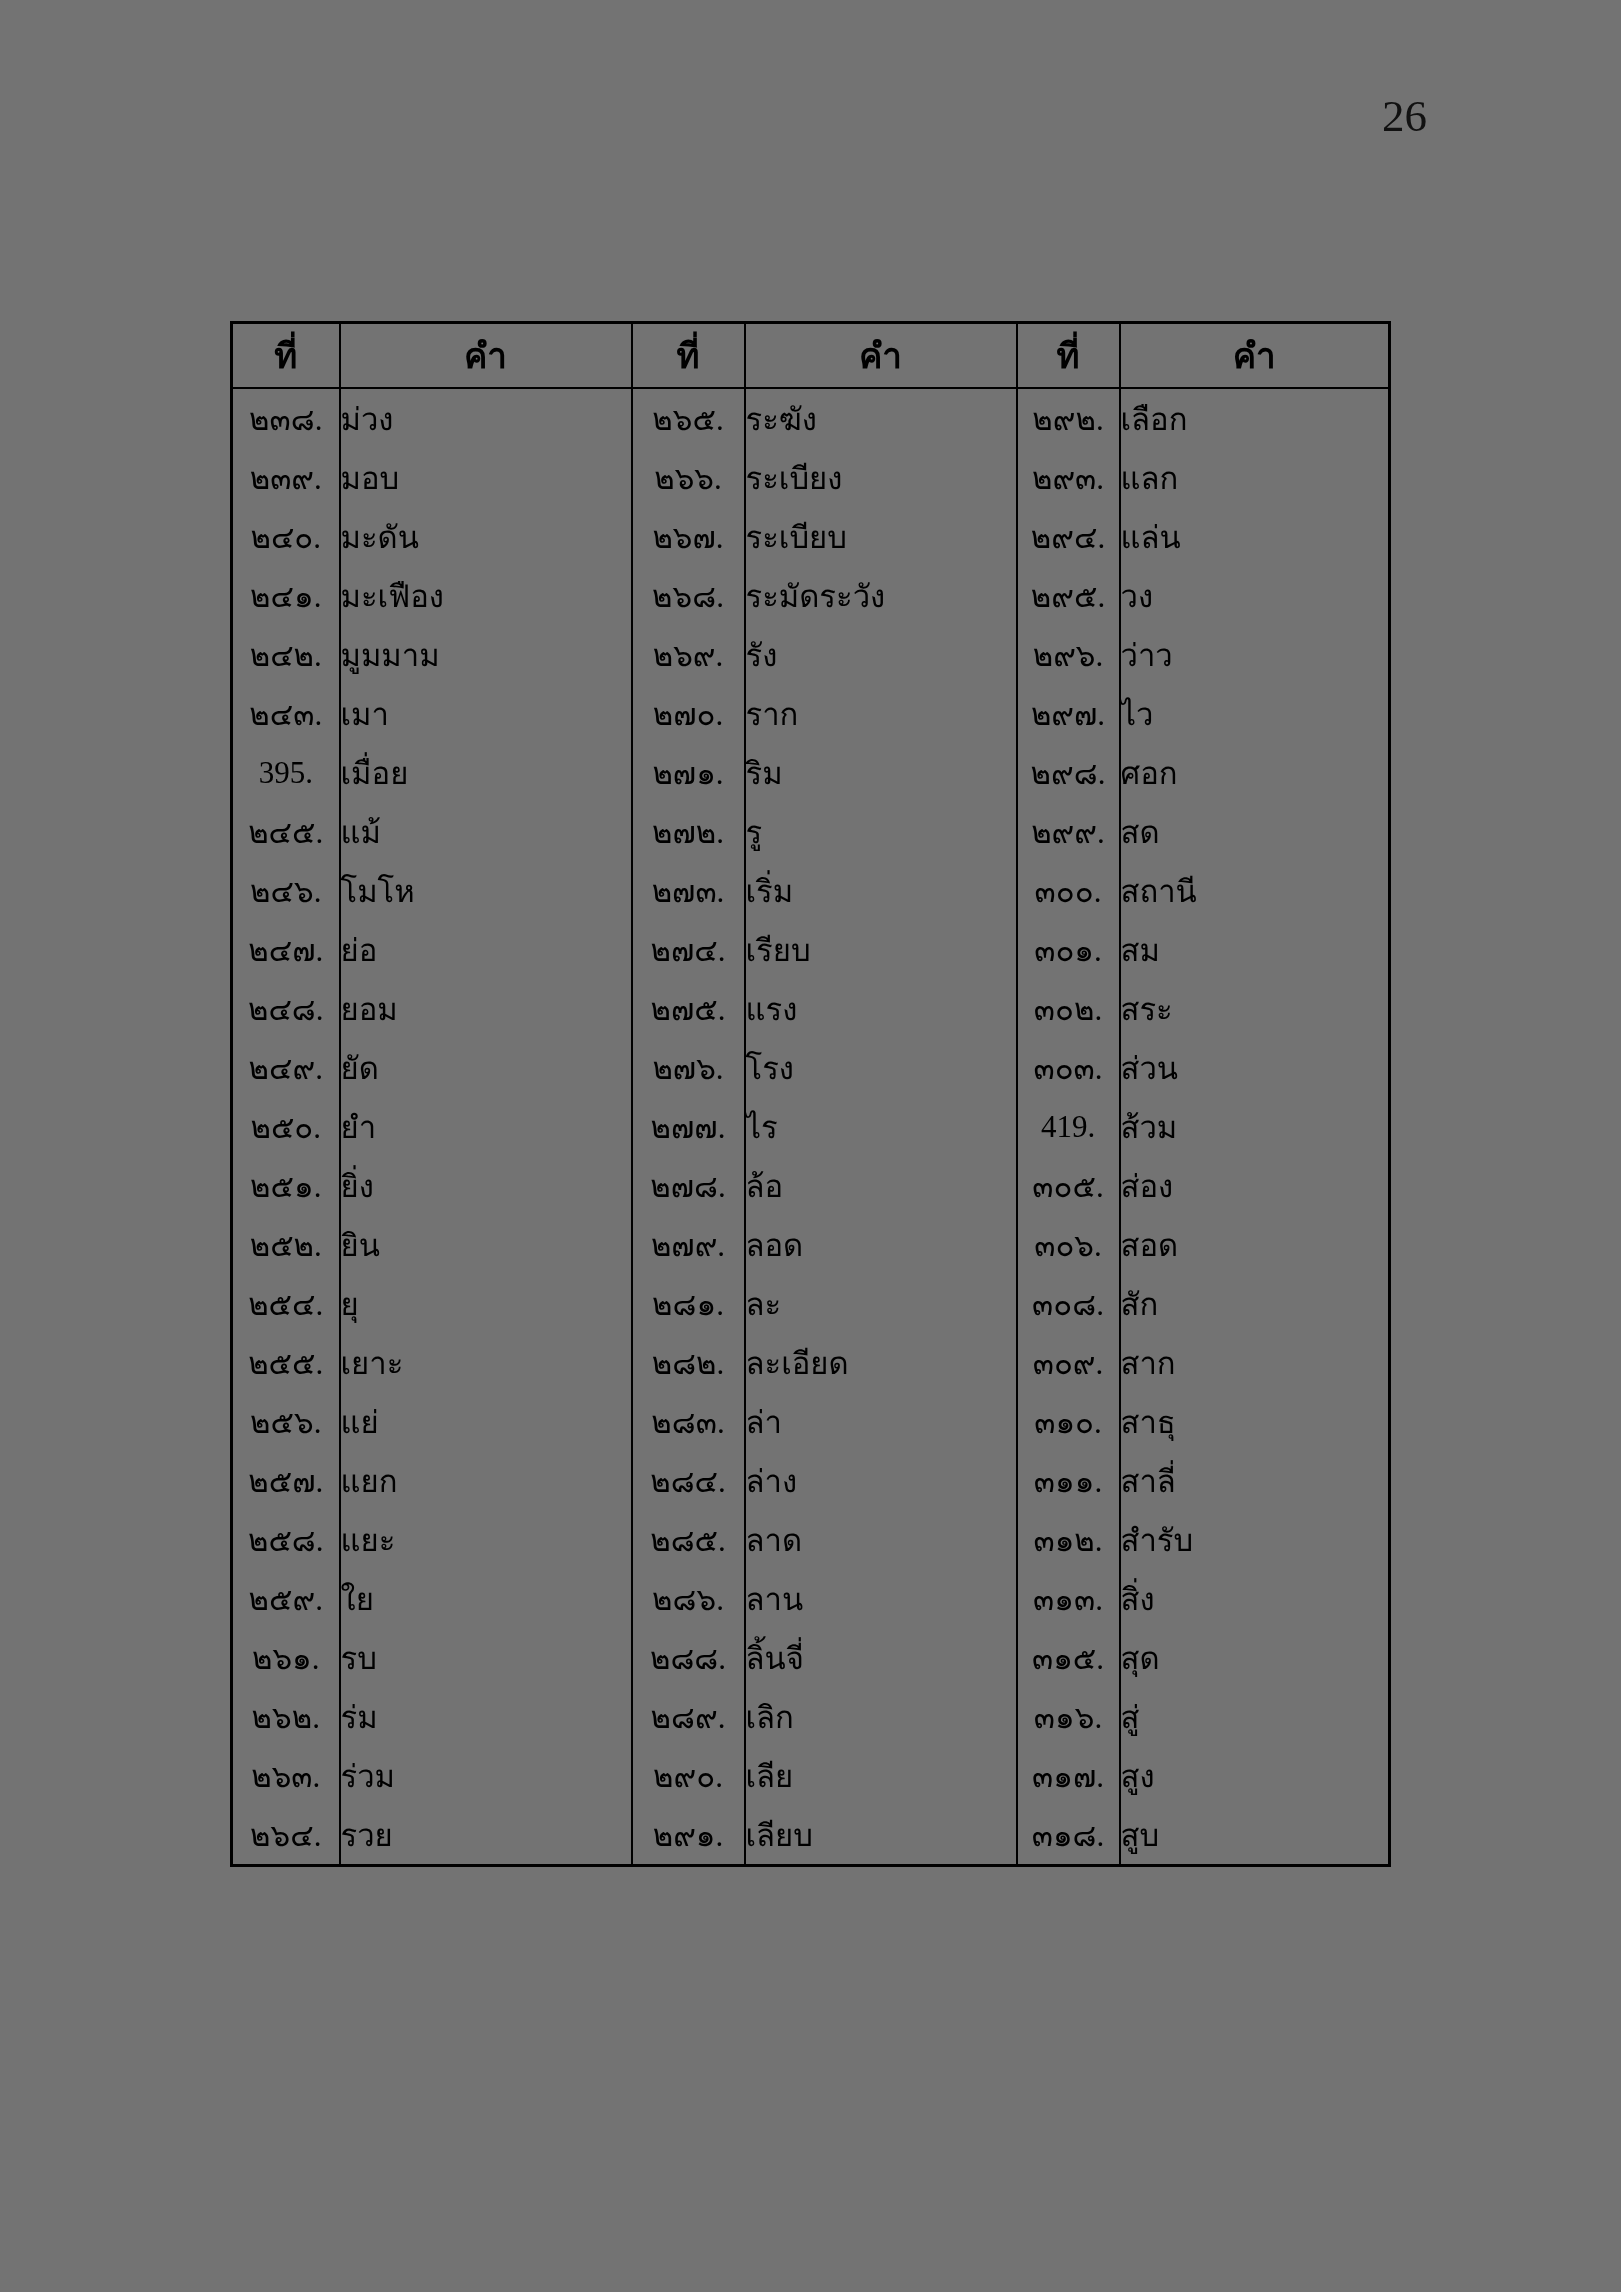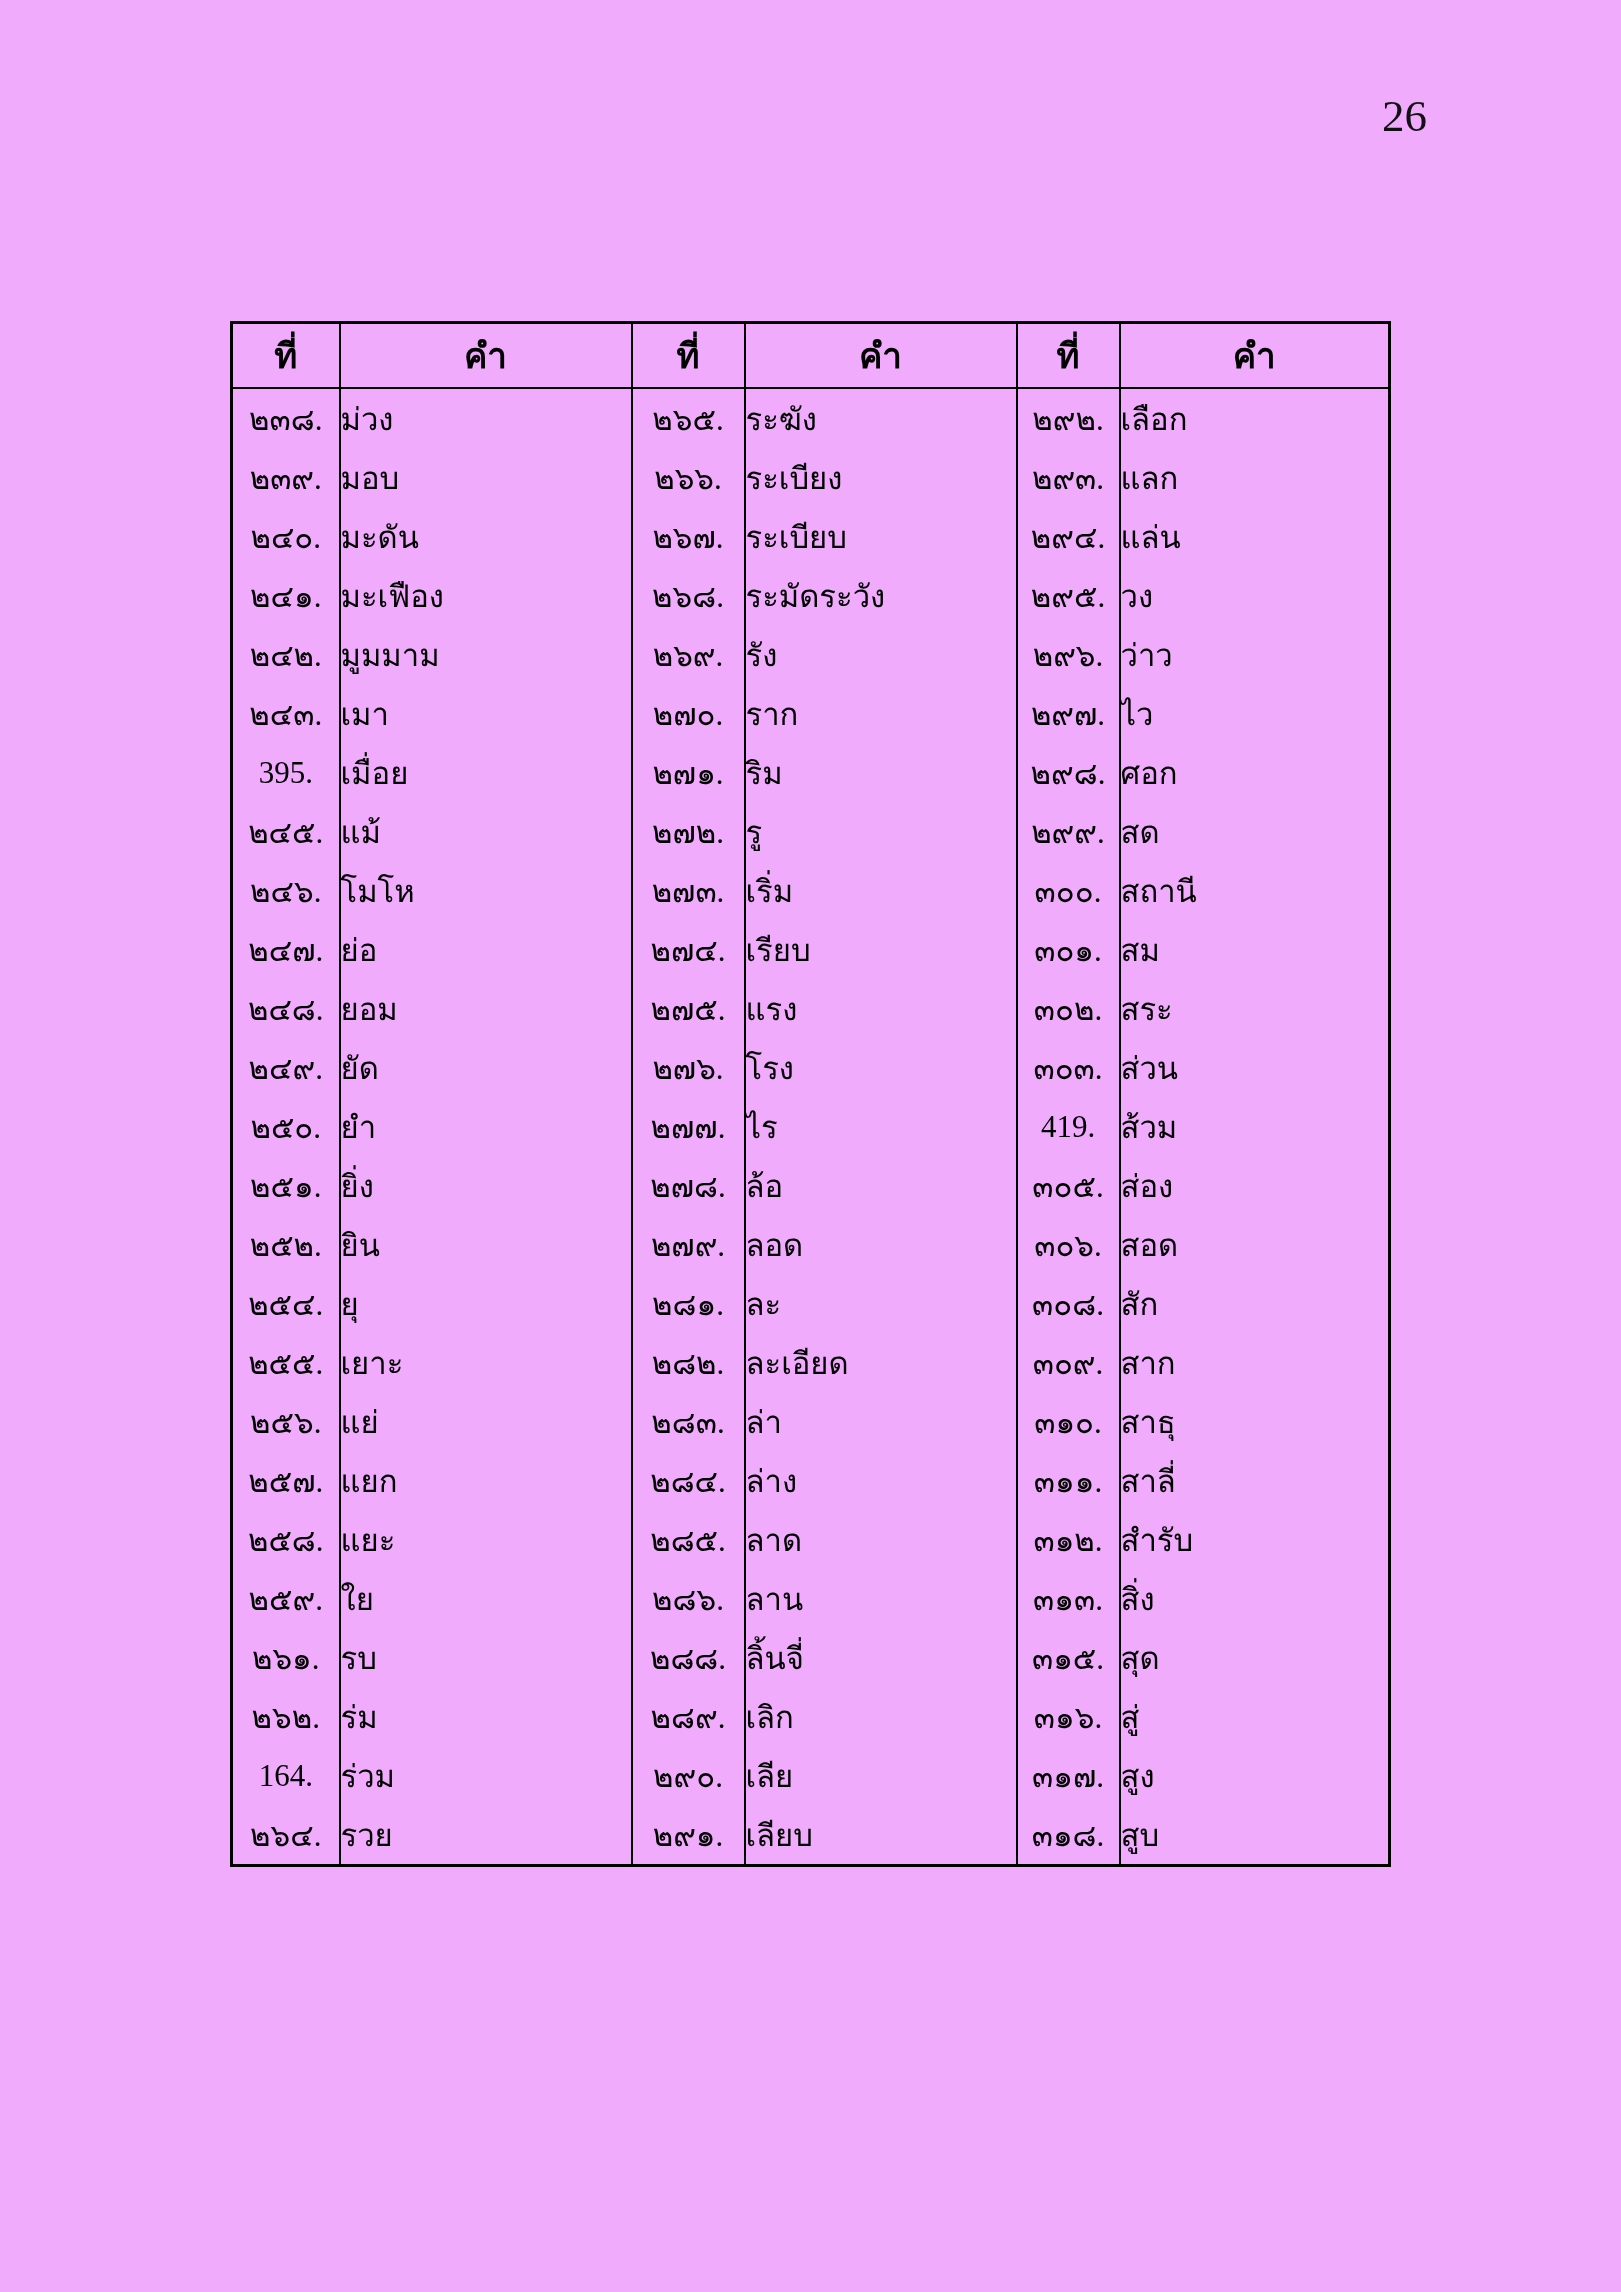--- a/index.html
+++ b/index.html
@@ -1,20 +1,20 @@
 <!DOCTYPE html>
 <html><head>
 <meta charset="utf-8">
 <style>
   html, body { margin: 0; padding: 0; background: #e8e8e8; }
   .page {
     position: relative;
     width: 1621px;
     height: 2293px;
-    background: #f0abfc;
+    background: #737373;
     font-family: "Liberation Serif", serif;
     color: #000;
     overflow: hidden;
   }
   .page-number {
     position: absolute;
     top: 90px;
     right: 194px;
     font-size: 45px;
     font-family: "Liberation Serif", serif;
@@ -263,21 +263,21 @@
         </tr>
         <tr>
           <td class="num">๒๖๒.</td>
           <td class="word">ร่ม</td>
           <td class="num">๒๘๙.</td>
           <td class="word">เลิก</td>
           <td class="num">๓๑๖.</td>
           <td class="word">สู่</td>
         </tr>
         <tr>
-          <td class="num">164.</td>
+          <td class="num">๒๖๓.</td>
           <td class="word">ร่วม</td>
           <td class="num">๒๙๐.</td>
           <td class="word">เลีย</td>
           <td class="num">๓๑๗.</td>
           <td class="word">สูง</td>
         </tr>
         <tr>
           <td class="num">๒๖๔.</td>
           <td class="word">รวย</td>
           <td class="num">๒๙๑.</td>

